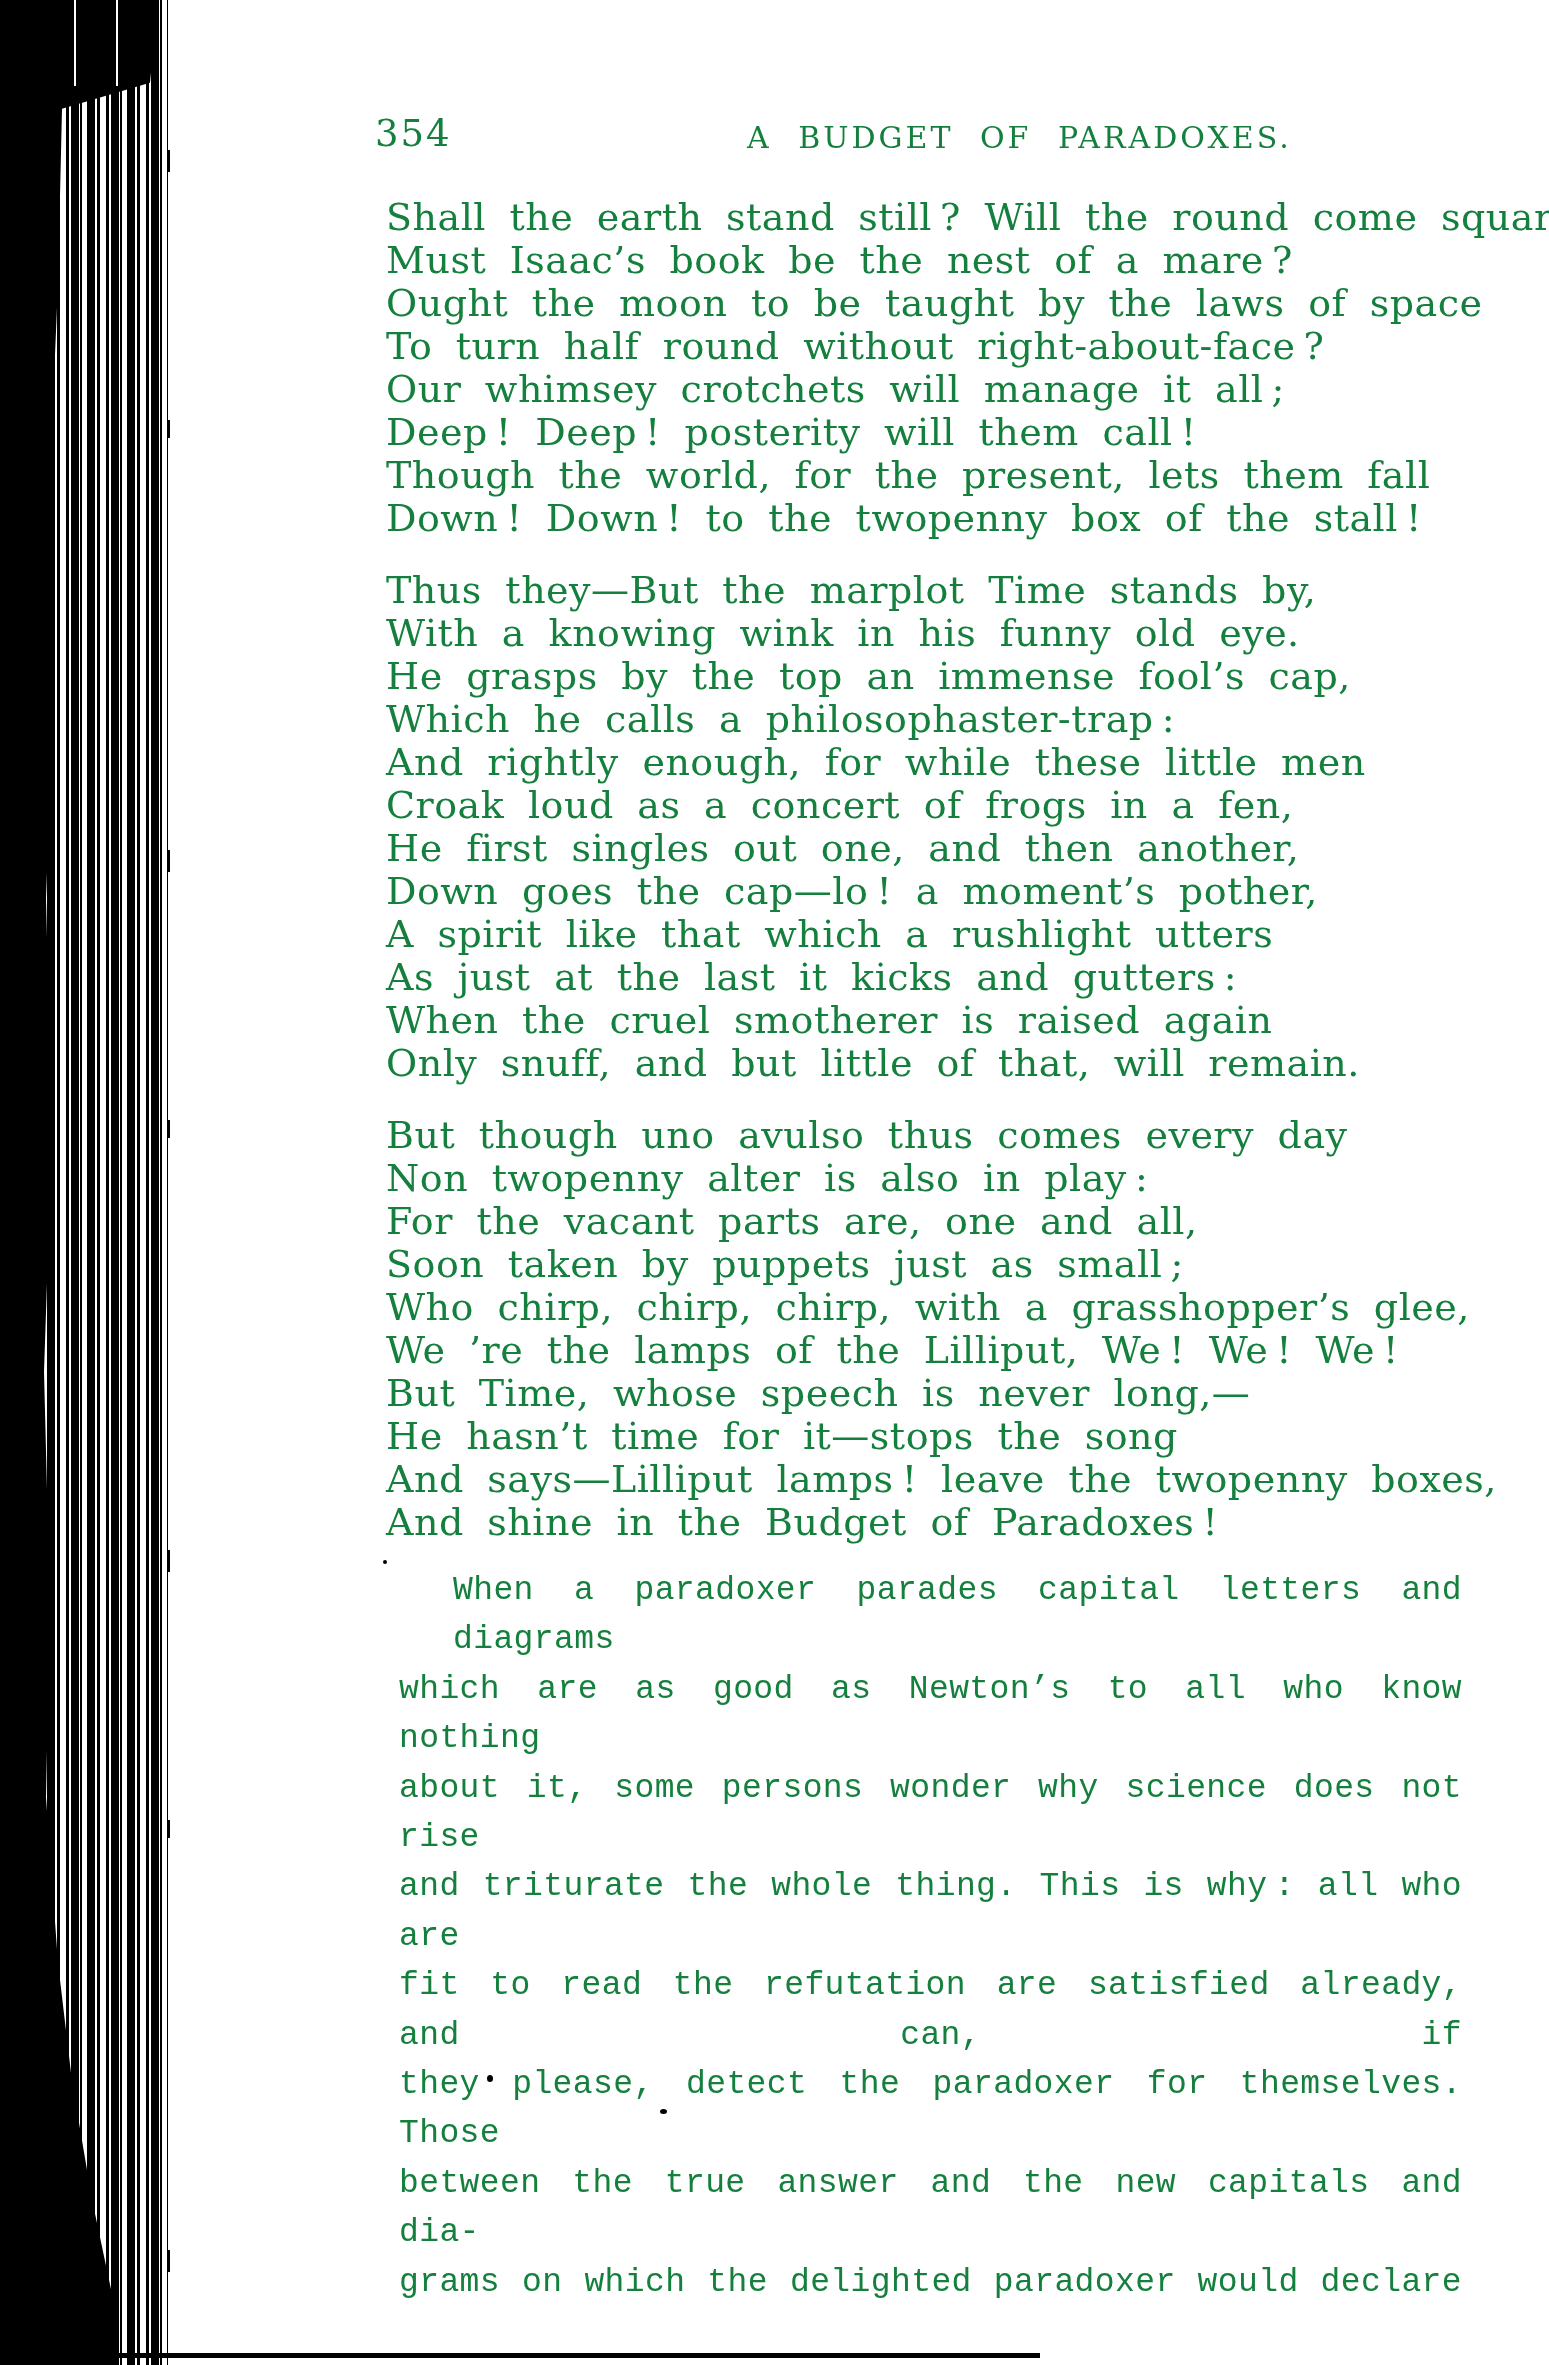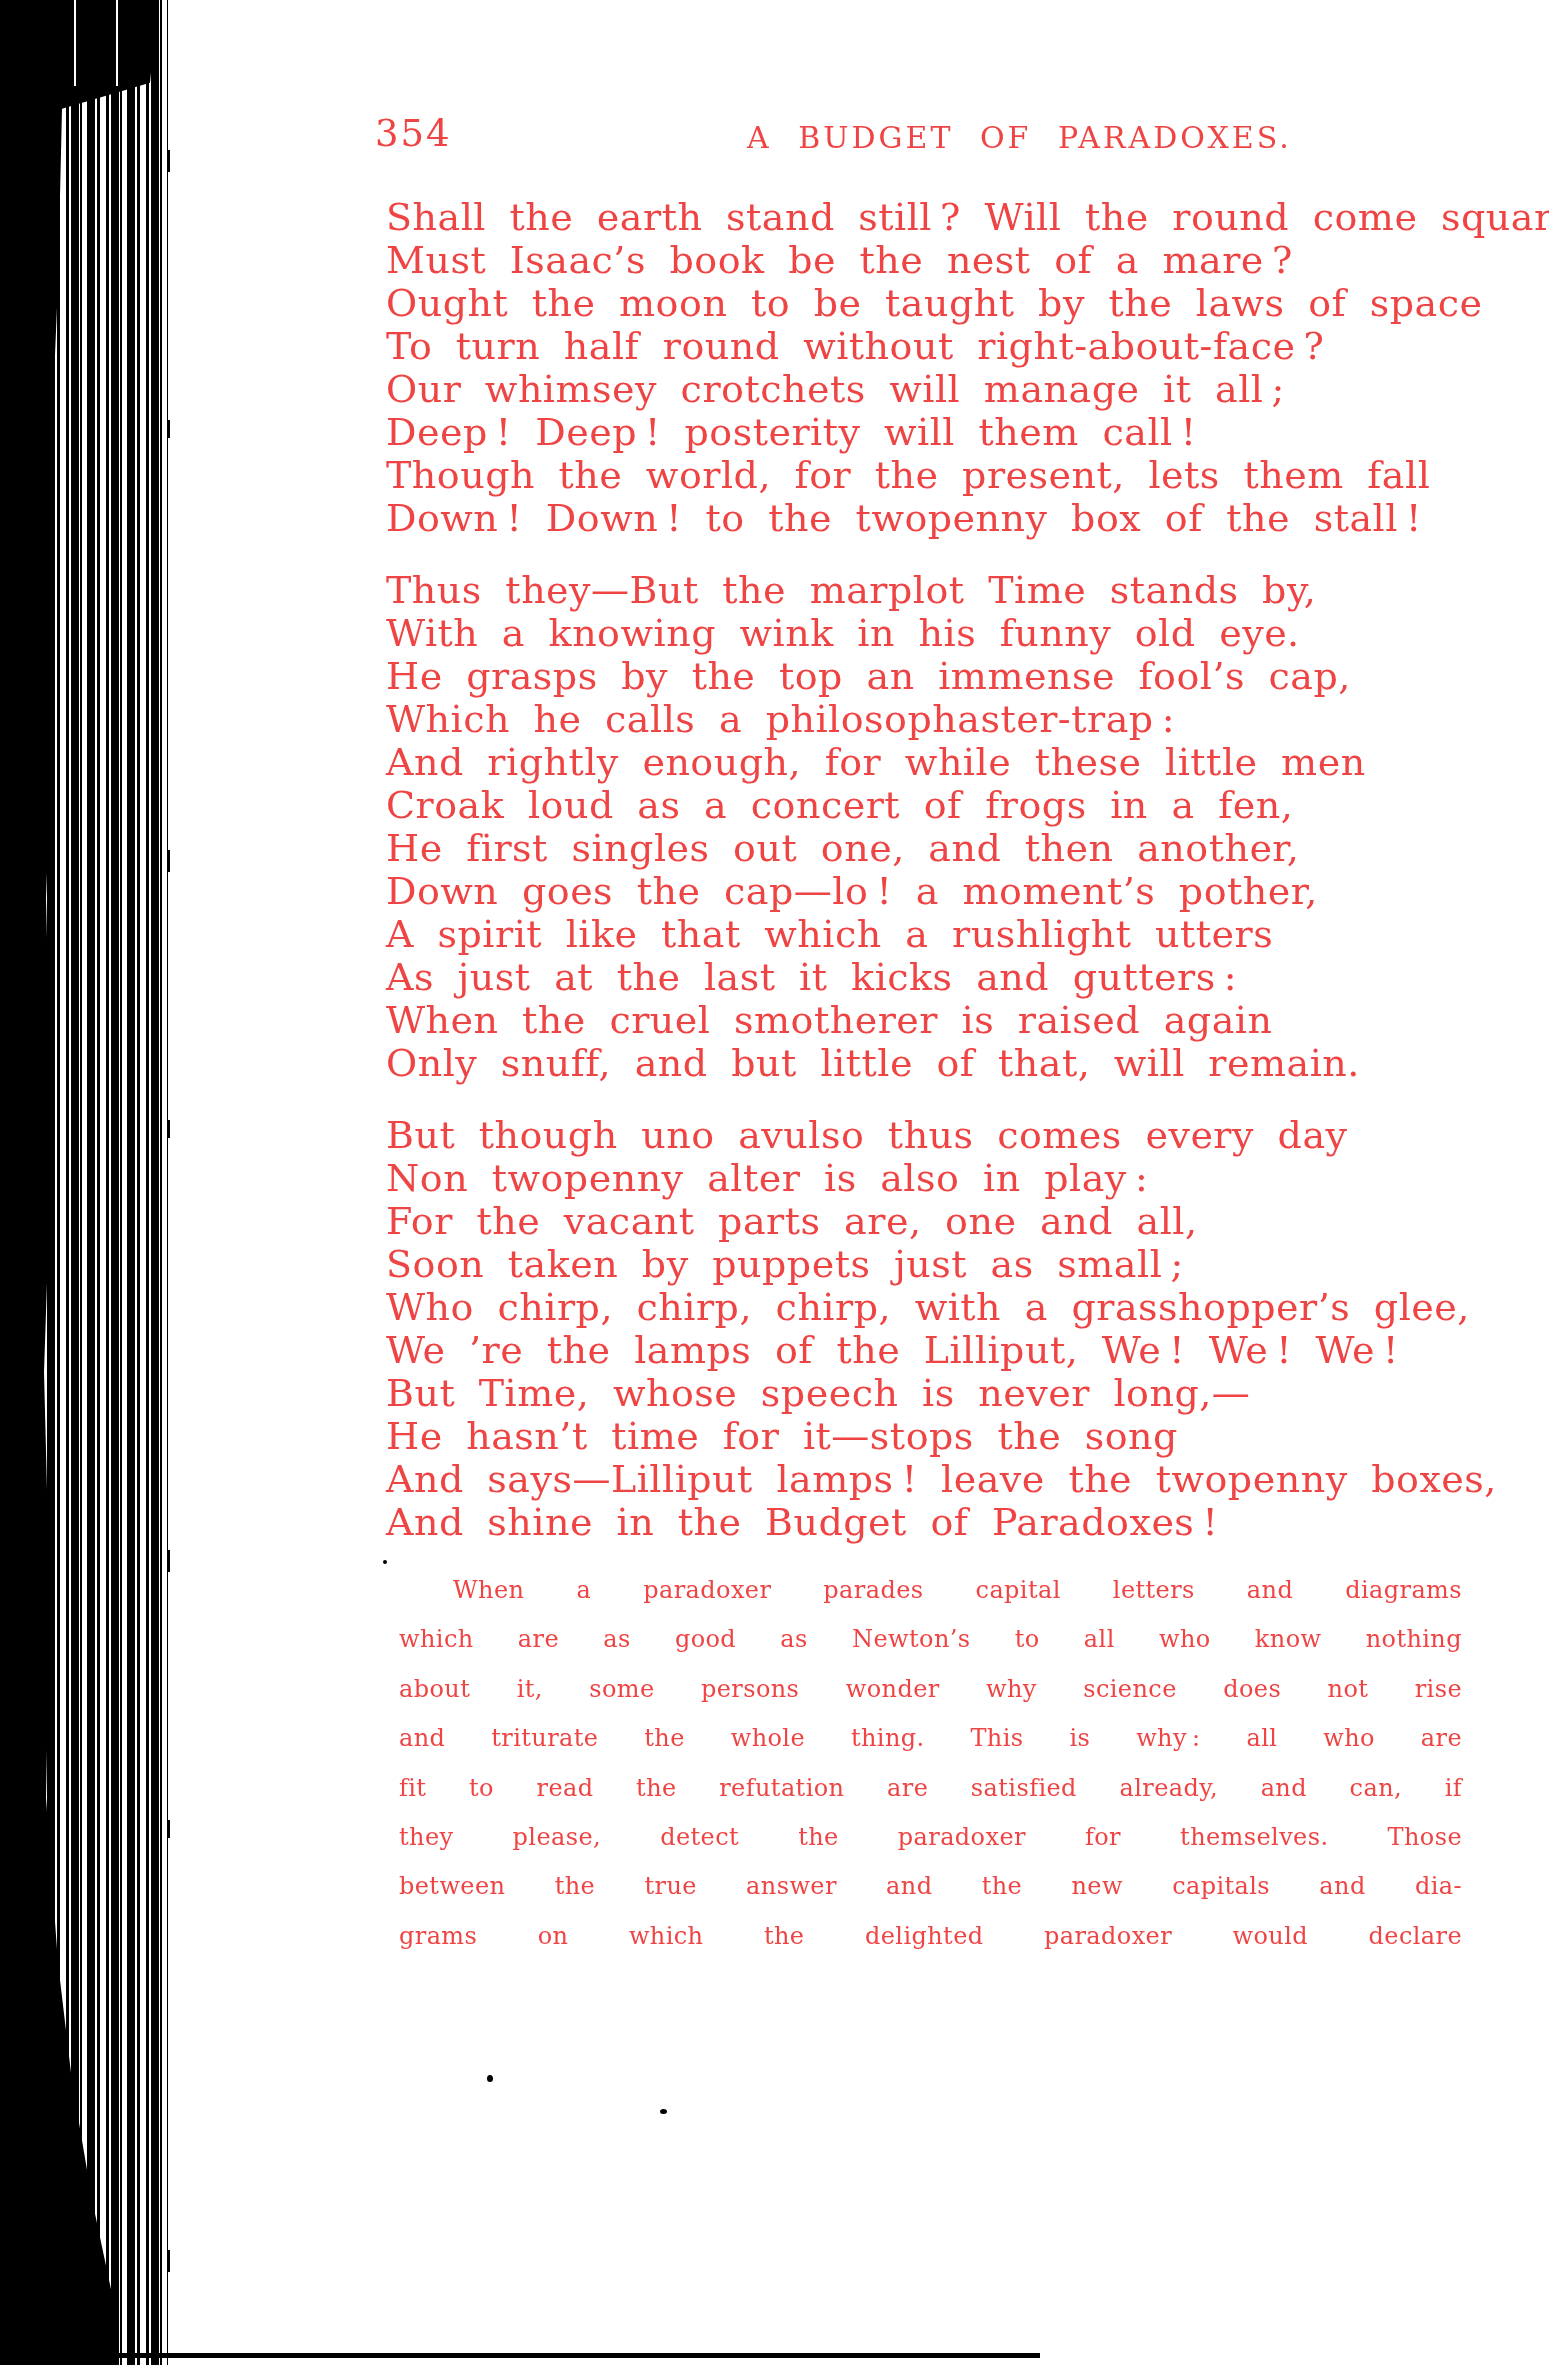--- a/index.html
+++ b/index.html
@@ -1,18 +1,18 @@
 <!DOCTYPE html>
 <html><head>
 <meta charset="utf-8">
 <style>
   html,body{margin:0;padding:0;background:#ffffff;}
   .page{
     position:relative;width:1549px;height:2365px;background:#ffffff;overflow:hidden;
-    font-family:"DejaVu Serif","Liberation Serif",serif;color:#ef4444;
+    font-family:"DejaVu Serif","Liberation Serif",serif;color:#15803d;
   }
 
   
   .binding{position:absolute;left:0;top:0;width:172px;height:100%;}
   .binding .streaks{
     position:absolute;left:26px;top:0;width:142px;height:100%;
     background:repeating-linear-gradient(90deg,
       #000 0 3px,#fff 3px 5px,#000 5px 13px,#fff 13px 14px,#000 14px 16px,
       #fff 16px 21px,#000 21px 29px,#fff 29px 31px,#000 31px 34px,#fff 34px 40px);
   }
@@ -42,21 +42,21 @@
     font-size:38px;line-height:43px;word-spacing:11px;letter-spacing:0.5px;
     white-space:nowrap;
   }
   .stanza{margin:0 0 29px 0;}
   .poem-line{height:43px;}
   .it{}
 
   
   .prose{
     position:absolute;left:399px;top:1566px;width:1063px;
-    font-size:24px;line-height:49.4px;letter-spacing:0.4px;
+    font-size:33px;line-height:49.4px;letter-spacing:0.4px;font-family:Liberation Mono, monospace;
   }
   .prose-line{text-align:justify;text-align-last:justify;}
   .prose-line.indent{padding-left:54px;}
 
   
   .speck{position:absolute;background:#000;border-radius:50%;}
   .bottom-rule{position:absolute;left:92px;top:2353px;width:948px;height:5px;background:#000;}
 </style>
 </head>
 <body>

